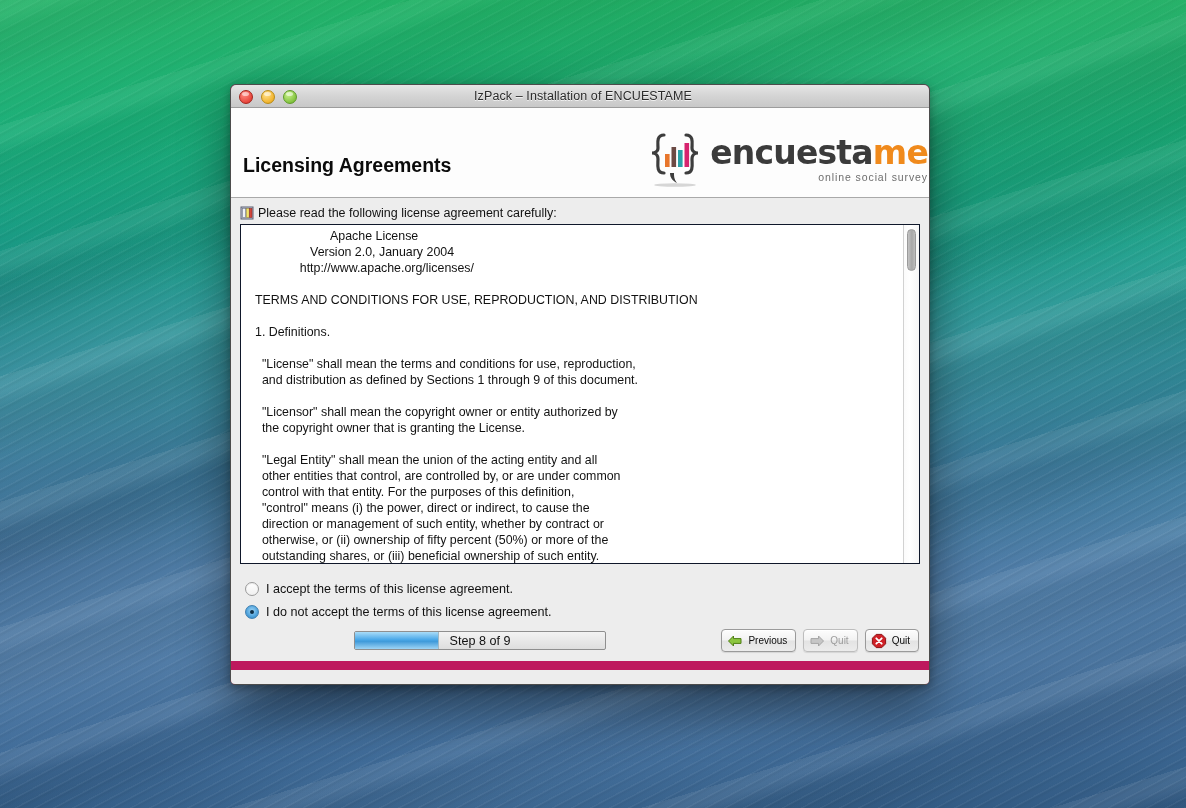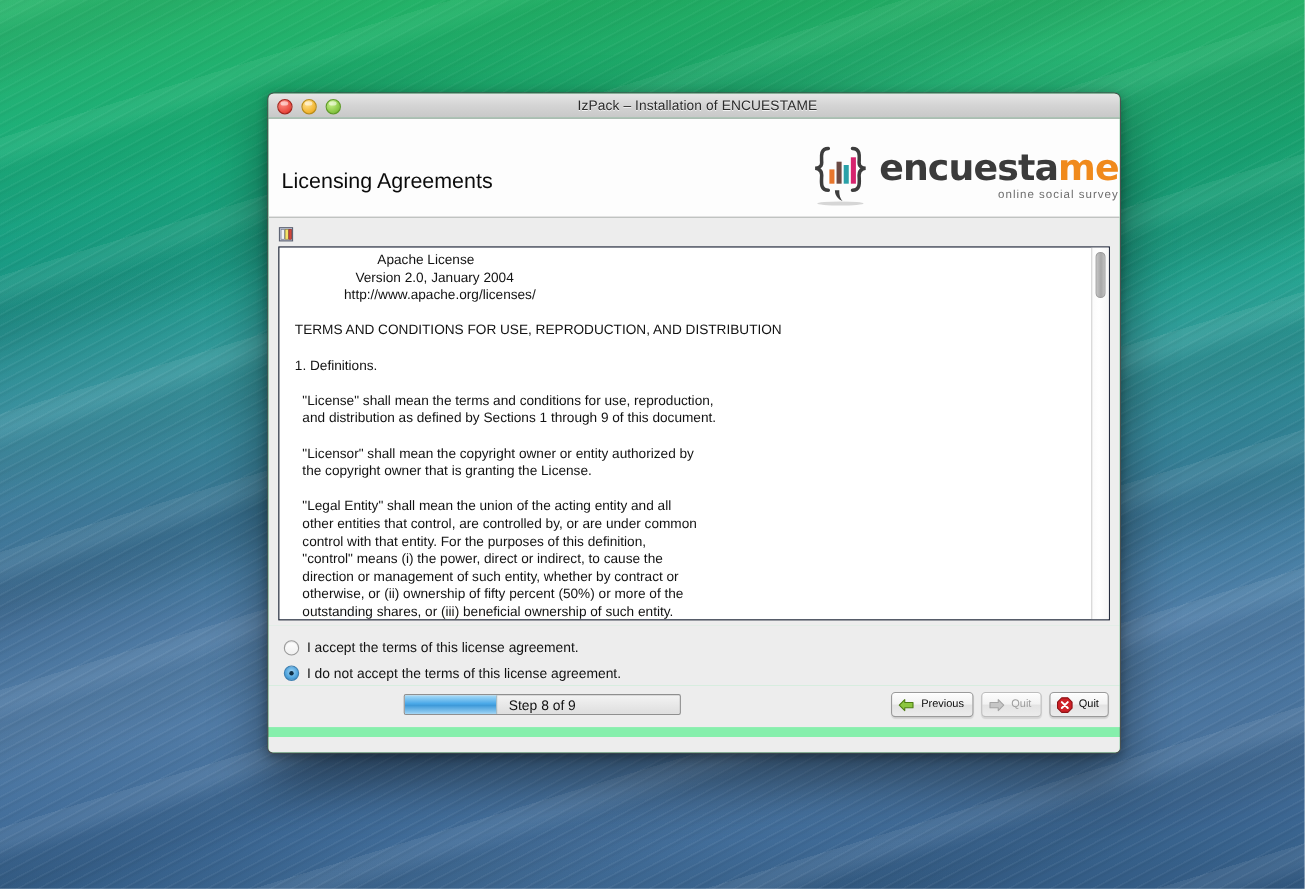--- a/index.html
+++ b/index.html
@@ -64,25 +64,25 @@
   }
   #desktop .topglow {
     position: absolute;
     left: 0; right: 0; top: 0; height: 300px;
     background: linear-gradient(to bottom, rgba(40,200,120,0.30), rgba(40,200,120,0));
   }
 
   
   #window {
     position: absolute;
-    left: 243px;
+    left: 230px;
     top: 84px;
-    width: 776px;
+    width: 700px;
     height: 601px;
-    background: #86efac;
+    background: #be185d;
     border-radius: 6px 6px 5px 5px;
     box-shadow: 0 22px 50px rgba(0,0,0,0.45), 0 3px 10px rgba(0,0,0,0.3);
     border: 1px solid #4c4c4c;
     box-sizing: border-box;
     overflow: hidden;
   }
 
   
   #titlebar {
     position: relative;
@@ -123,21 +123,21 @@
     background: #fdfdfd;
     border-bottom: 1px solid #a9a9a9;
     position: relative;
     box-sizing: border-box;
   }
   #page-title {
     position: absolute;
     left: 12px;
     top: 46px;
     font-size: 19.5px;
-    font-weight: normal;
+    font-weight: bold;
     color: #0b0b0b;
     font-family: "Liberation Sans", sans-serif;
   }
   #brand-logo {
     position: absolute;
     right: 1px;
     top: 20px;
     display: flex;
     align-items: center;
     gap: 4px;
@@ -403,20 +403,21 @@
   <div id="content">
     <div id="read-label">
       <span class="book-icon">
         <svg width="14" height="14" viewBox="0 0 14 14" xmlns="http://www.w3.org/2000/svg">
           <rect x="1" y="1" width="12" height="12" fill="#c9cedd" stroke="#5a5f70" stroke-width="1"></rect>
           <rect x="2.5" y="2.5" width="3.2" height="9" fill="#f0f2f7" stroke="#6e7386" stroke-width="0.6"></rect>
           <rect x="6.2" y="2.5" width="3" height="9" fill="#f4e26a" stroke="#8a8040" stroke-width="0.6"></rect>
           <rect x="9.6" y="2.5" width="2.4" height="9" fill="#d2463c" stroke="#8c2a24" stroke-width="0.6"></rect>
         </svg>
       </span>
+      <span>Please read the following license agreement carefully:</span>
     </div>
 
     <div id="license-box">
       <div id="license-text">                      Apache License
                 Version 2.0, January 2004
              http://www.apache.org/licenses/
 
 TERMS AND CONDITIONS FOR USE, REPRODUCTION, AND DISTRIBUTION
 
 1. Definitions.

